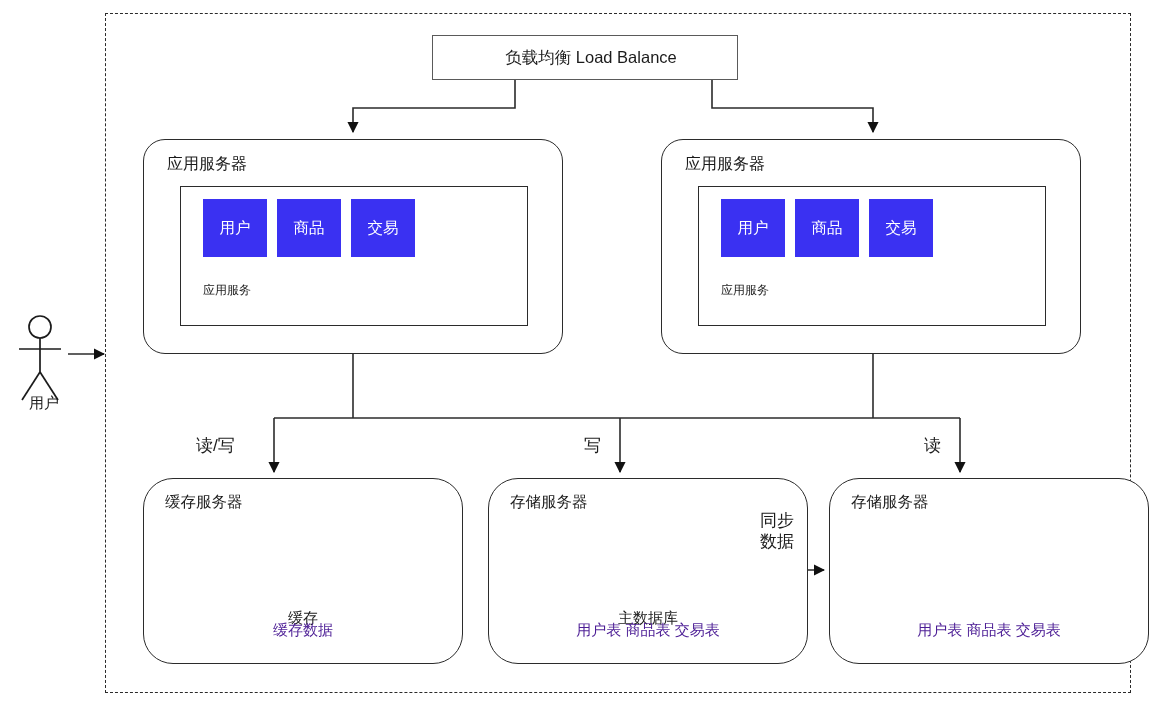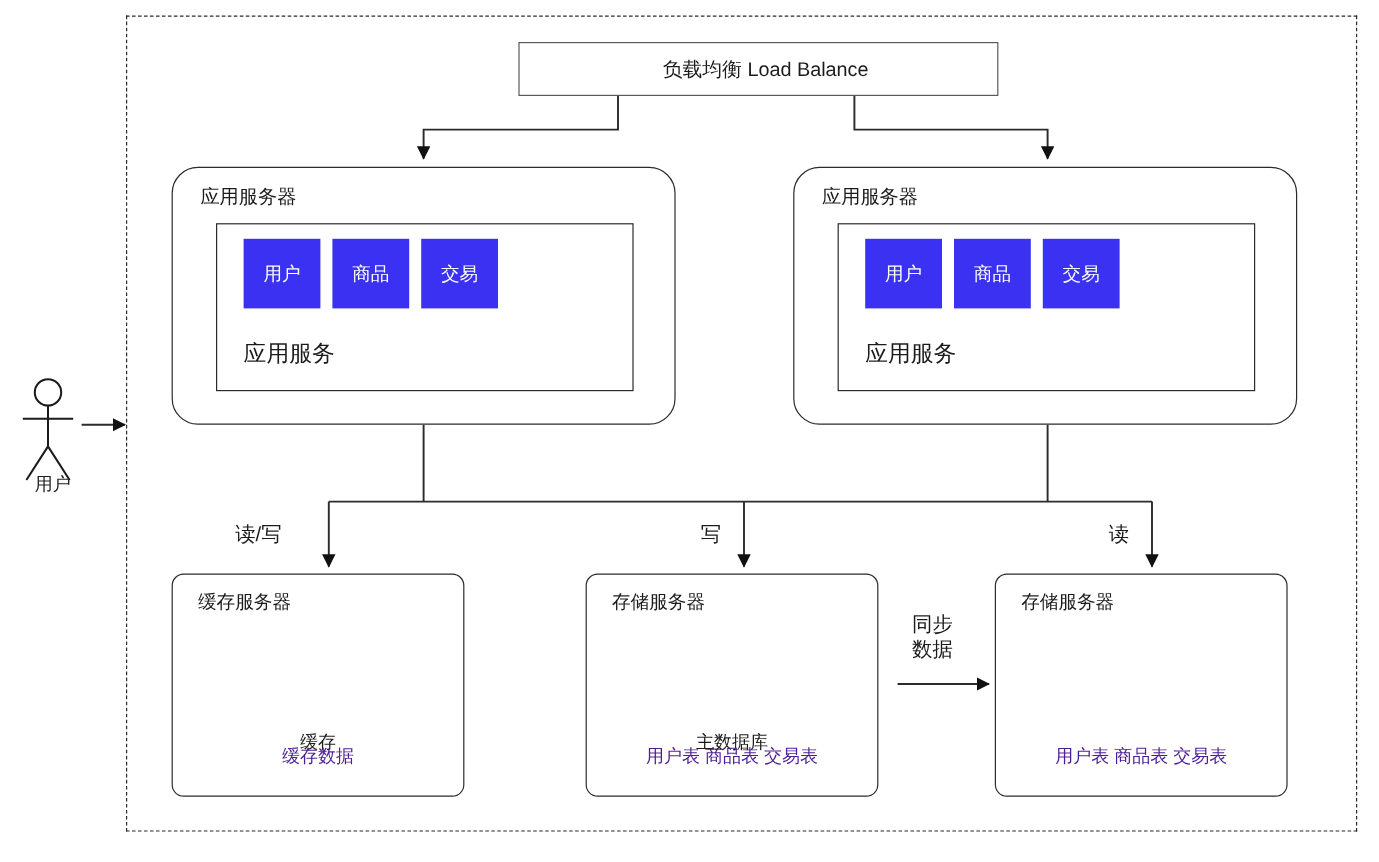--- a/index.html
+++ b/index.html
@@ -26,21 +26,21 @@
     position: absolute;
     left: 105px; top: 13px;
     width: 1026px; height: 680px;
     border: 1.6px dashed #2b2b2b;
     background: transparent;
   }
 
   
   .lb-box {
     left: 432px; top: 35px;
-    width: 400px; height: 45px;
+    width: 306px; height: 45px;
     border: 1.5px solid #5a5a5a;
     background: #ffffff;
     display: flex; align-items: center; justify-content: center;
     font-size: 16.5px; color: #1b1b1b; padding-left: 12px;
   }
 
   
   .app-server {
     top: 139px; width: 420px; height: 215px;
     border: 1.5px solid #2b2b2b;
@@ -67,28 +67,28 @@
     display: flex; gap: 10px;
   }
   .module {
     width: 64px; height: 58px;
     background: #3a31f2;
     display: flex; align-items: center; justify-content: center;
     color: #ffffff; font-size: 15.5px;
   }
   .app-service-label {
     position: absolute; left: 22px; top: 95px;
-    font-size: 19px; color: #1b1b1b;
+    font-size: 12px; color: #1b1b1b;
   }
 
   
   .store {
-    top: 478px; width: 244px; height: 186px;
+    top: 478px; width: 320px; height: 186px;
     border: 1.5px solid #2b2b2b;
-    border-radius: 10px;
+    border-radius: 30px;
     background: #ffffff;
   }
   .store.cache  { left: 143px; }
   .store.master { left: 488px; }
   .store.slave  { left: 829px; }
 
   .store-title {
     position: absolute; left: 21px; top: 13px;
     font-size: 15.5px; color: #1b1b1b;
   }

